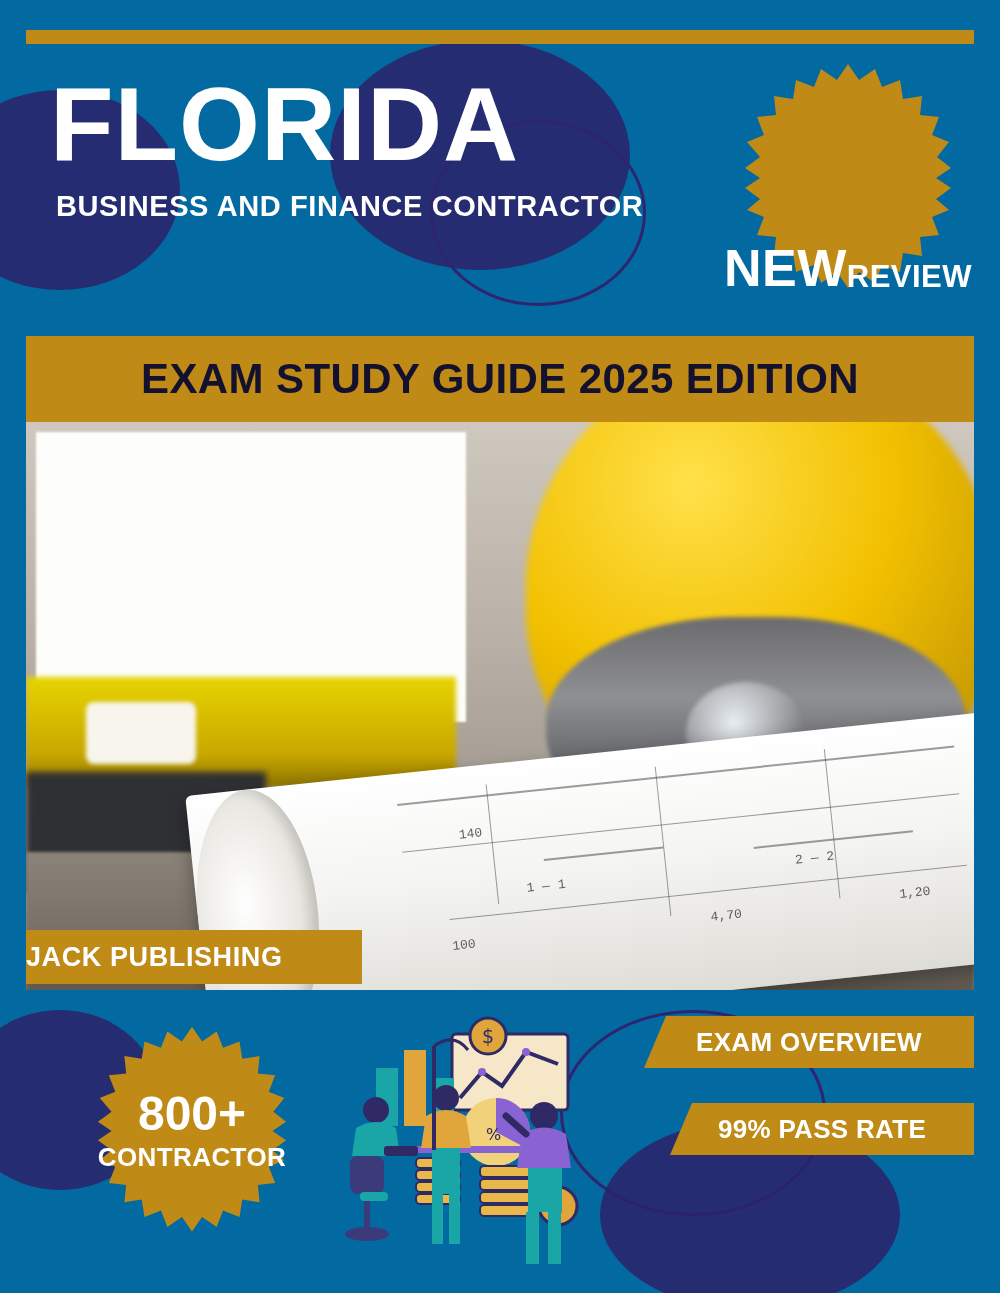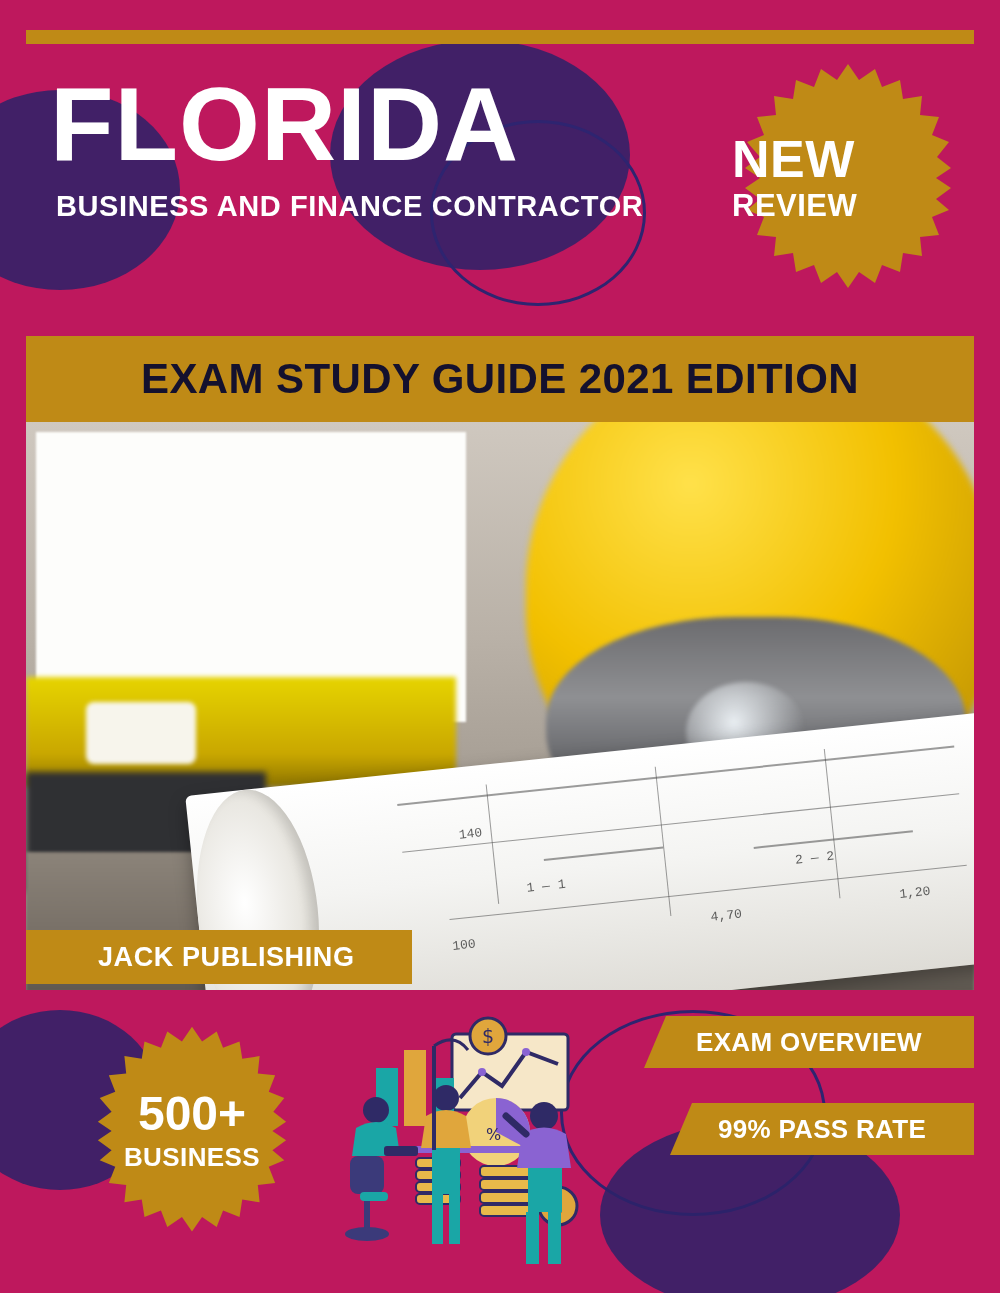--- a/index.html
+++ b/index.html
@@ -7,21 +7,21 @@
     padding: 0;
     background: #ffffff;
   }
   body {
     font-family: "Liberation Sans", sans-serif;
   }
   .cover {
     position: relative;
     width: 1000px;
     height: 1293px;
-    background: #be185d;
+    background: #0369a1;
     overflow: hidden;
   }
   
   .blob {
     position: absolute;
     border-radius: 50%;
     background: #2c2268;
     opacity: 0.85;
   }
   .blob-outline {
@@ -67,22 +67,22 @@
     height: 232px;
   }
   .badge svg { display: block; }
   .badge-text {
     position: absolute;
     left: 0;
     top: 0;
     width: 232px;
     height: 232px;
     display: flex;
-    flex-direction: column;
-    align-items: flex-start;
+    flex-direction: row;
+    align-items: flex-end;
     justify-content: center;
     color: #ffffff;
   }
   .badge-text .l1 {
     font-size: 52px;
     font-weight: bold;
     line-height: 1;
     letter-spacing: 0.5px;
   }
   .badge-text .l2 {
@@ -234,26 +234,25 @@
     color: #3a3a3a;
     font-family: "Liberation Mono", monospace;
     font-size: 13px;
     opacity: 0.8;
   }
   
   .publisher {
     position: absolute;
     left: 26px;
     top: 930px;
-    width: 386px;
+    width: 336px;
     height: 54px;
     background: #bf8a16;
     display: flex;
     align-items: center;
-    padding-left: 72px;
     box-sizing: border-box;
   }
   .publisher-text {
     color: #ffffff;
     font-size: 27px;
     font-weight: bold;
     letter-spacing: 0.6px;
   }
   
   .bottom {
@@ -350,21 +349,21 @@
         <polygon fill="#bf8a16" points="116,2 127,18 143,7 150,25 168,18 171,37 190,34 188,53 207,55 200,73 217,80 205,95 219,106 204,116 219,126 204,137 217,148 200,155 207,173 188,175 190,194 171,191 168,210 150,203 143,221 127,210 116,226 105,210 89,221 82,203 64,210 61,191 42,194 44,175 25,173 32,155 15,148 28,137 13,126 28,116 13,106 28,95 15,80 32,73 25,55 44,53 42,34 61,37 64,18 82,25 89,7 105,18"></polygon>
       </g>
     </svg>
     <div class="badge-text">
       <div class="l1">NEW</div>
       <div class="l2">REVIEW</div>
     </div>
   </div>
 
   <div class="band">
-    <div class="band-text">EXAM STUDY GUIDE 2021 EDITION</div>
+    <div class="band-text">EXAM STUDY GUIDE 2025 EDITION</div>
   </div>
 
   <div class="photo">
     <div class="photo-bg"></div>
     <div class="photo-whiteboard"></div>
     <div class="photo-level"></div>
     <div class="photo-level-window"></div>
     <div class="photo-dark-object"></div>
     <div class="photo-helmet"></div>
     <div class="photo-visor"></div>
@@ -396,22 +395,22 @@
 
   <div class="bottom">
 
     <div class="questions-badge">
       <svg width="212" height="212" viewBox="0 0 232 232" aria-hidden="true">
         <g>
           <polygon fill="#bf8a16" points="116,2 127,18 143,7 150,25 168,18 171,37 190,34 188,53 207,55 200,73 217,80 205,95 219,106 204,116 219,126 204,137 217,148 200,155 207,173 188,175 190,194 171,191 168,210 150,203 143,221 127,210 116,226 105,210 89,221 82,203 64,210 61,191 42,194 44,175 25,173 32,155 15,148 28,137 13,126 28,116 13,106 28,95 15,80 32,73 25,55 44,53 42,34 61,37 64,18 82,25 89,7 105,18"></polygon>
         </g>
       </svg>
       <div class="questions-text">
-        <div class="q1">500+</div>
-        <div class="q2">BUSINESS</div>
+        <div class="q1">800+</div>
+        <div class="q2">CONTRACTOR</div>
       </div>
     </div>
 
     <div class="illo">
       <svg width="300" height="265" viewBox="0 0 300 265" aria-hidden="true">
 
         <rect x="132" y="28" width="116" height="76" rx="4" fill="#f6e7c8" stroke="#2f2a66" stroke-width="3"></rect>
         <polyline points="140,92 162,66 182,80 206,46 238,58" fill="none" stroke="#2f2a66" stroke-width="4"></polyline>
         <circle cx="162" cy="66" r="4" fill="#8a63d2"></circle>
         <circle cx="206" cy="46" r="4" fill="#8a63d2"></circle>

